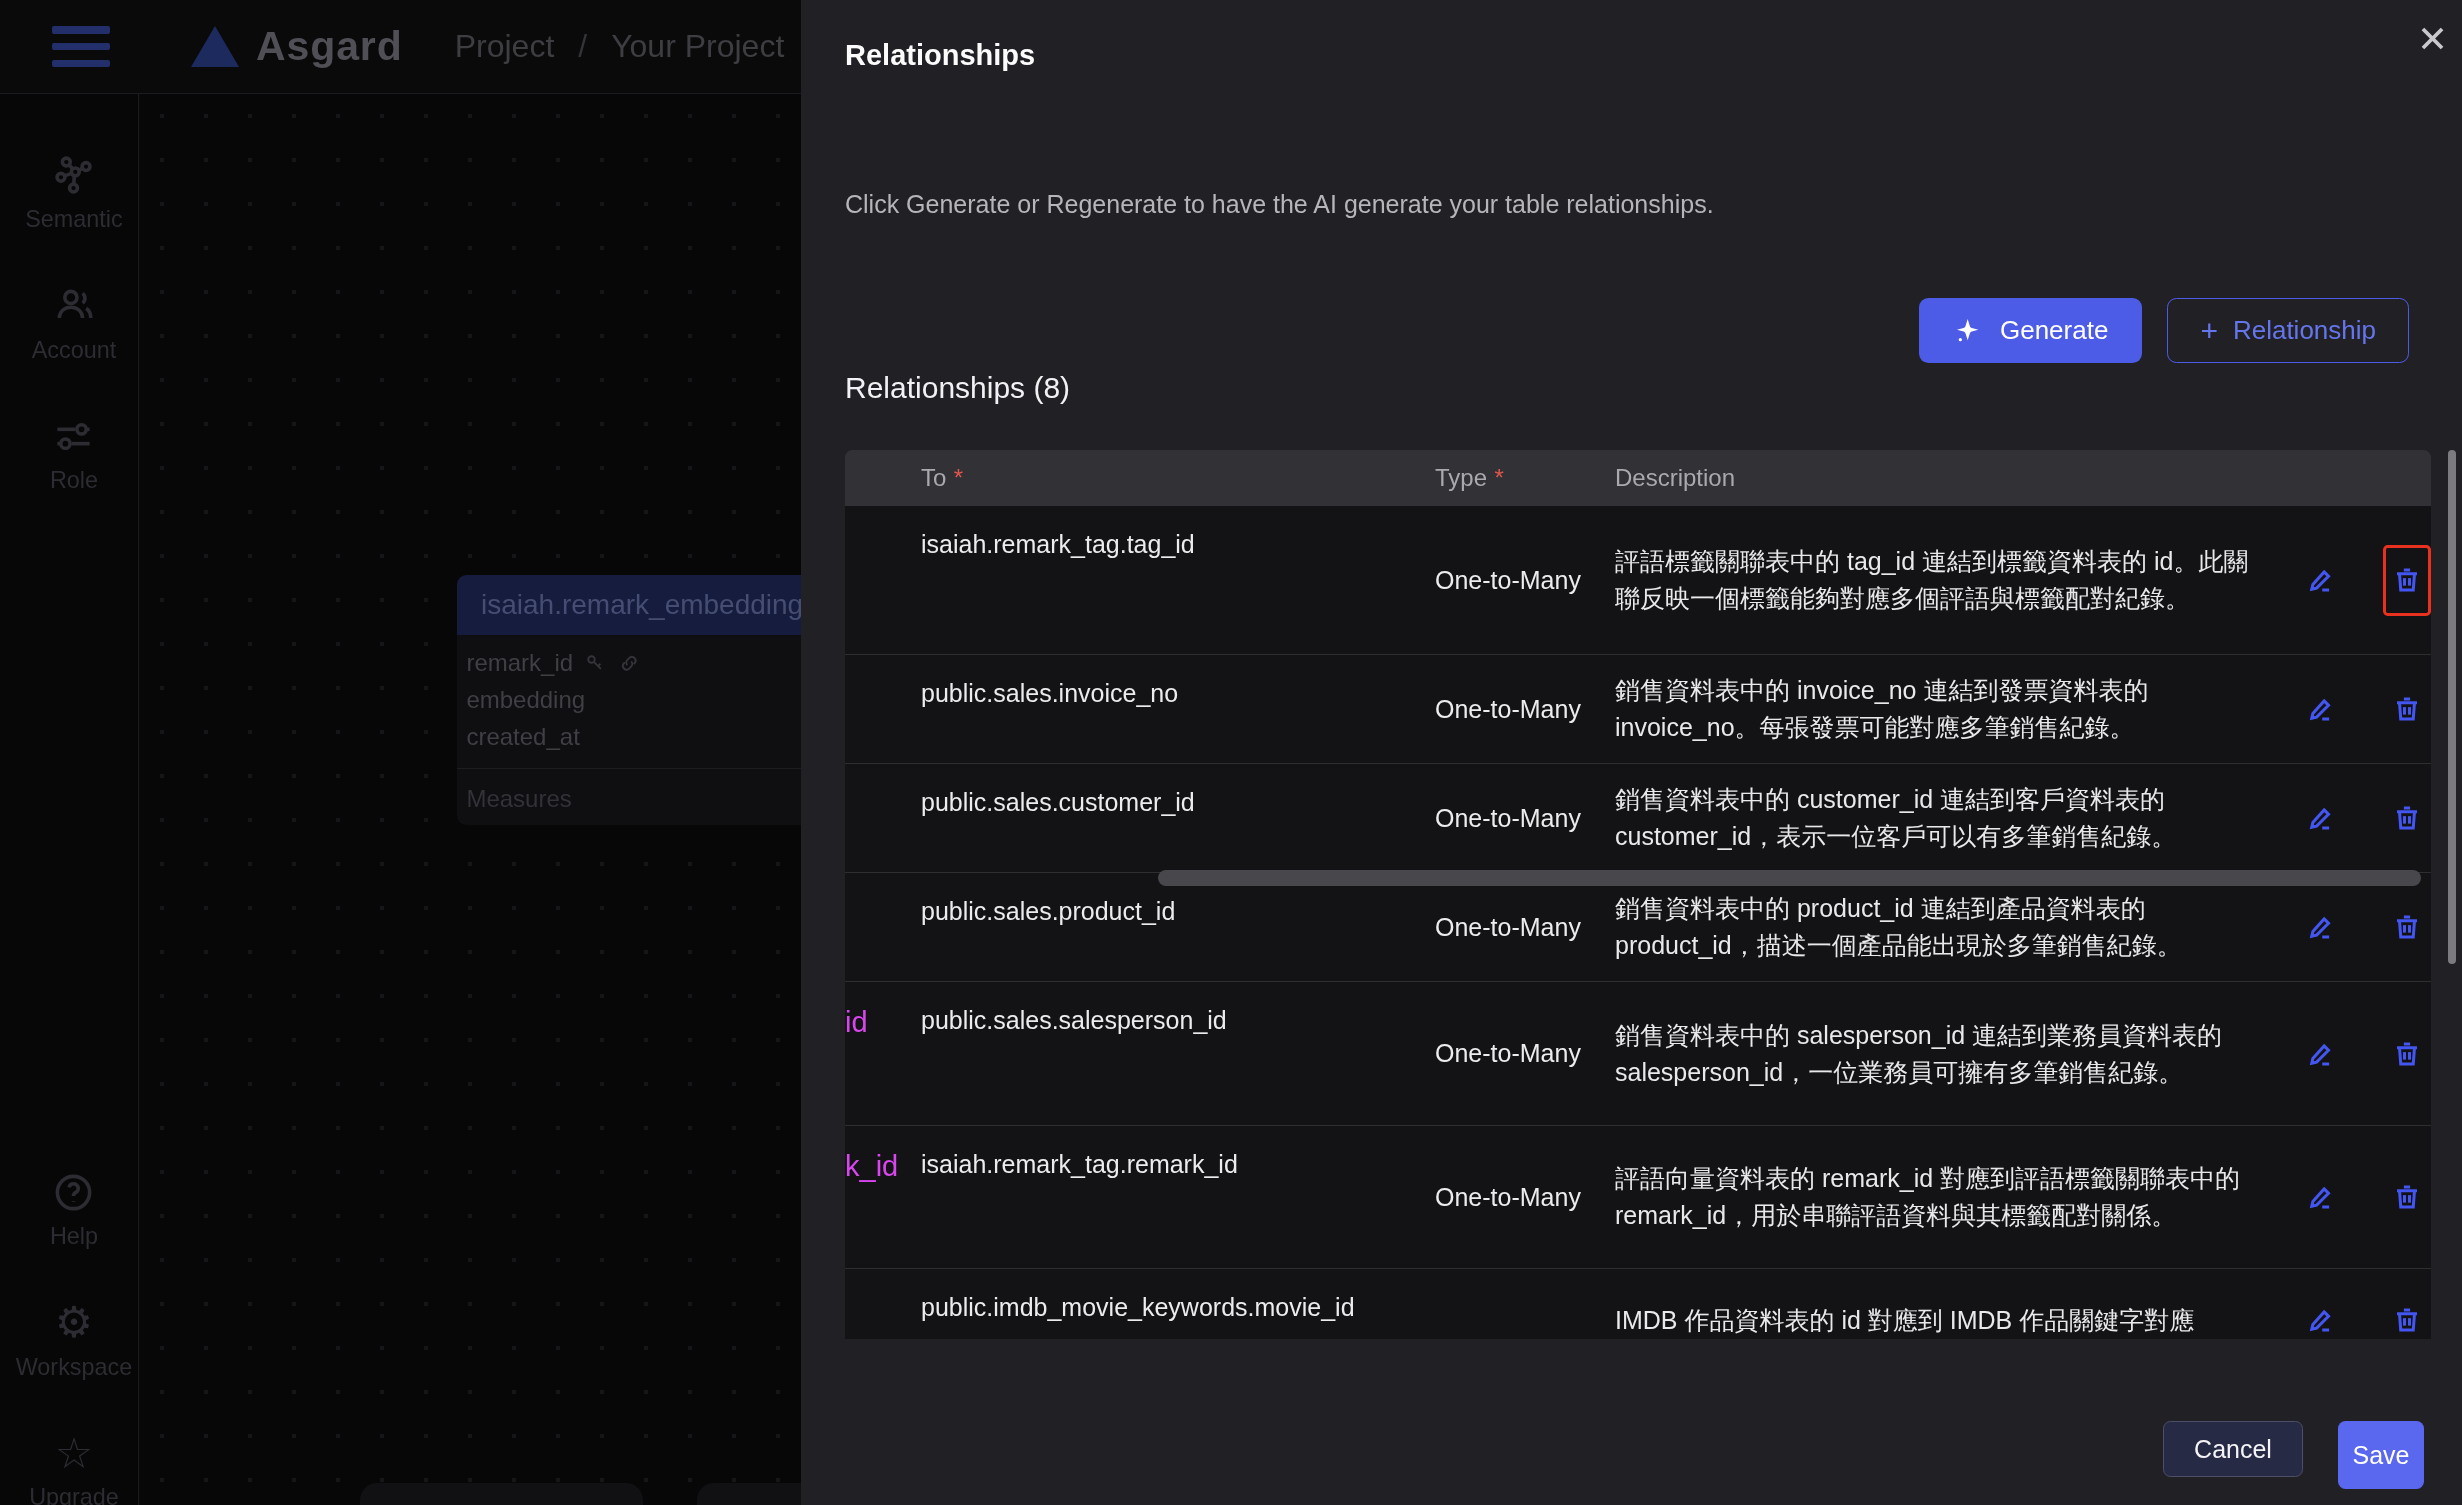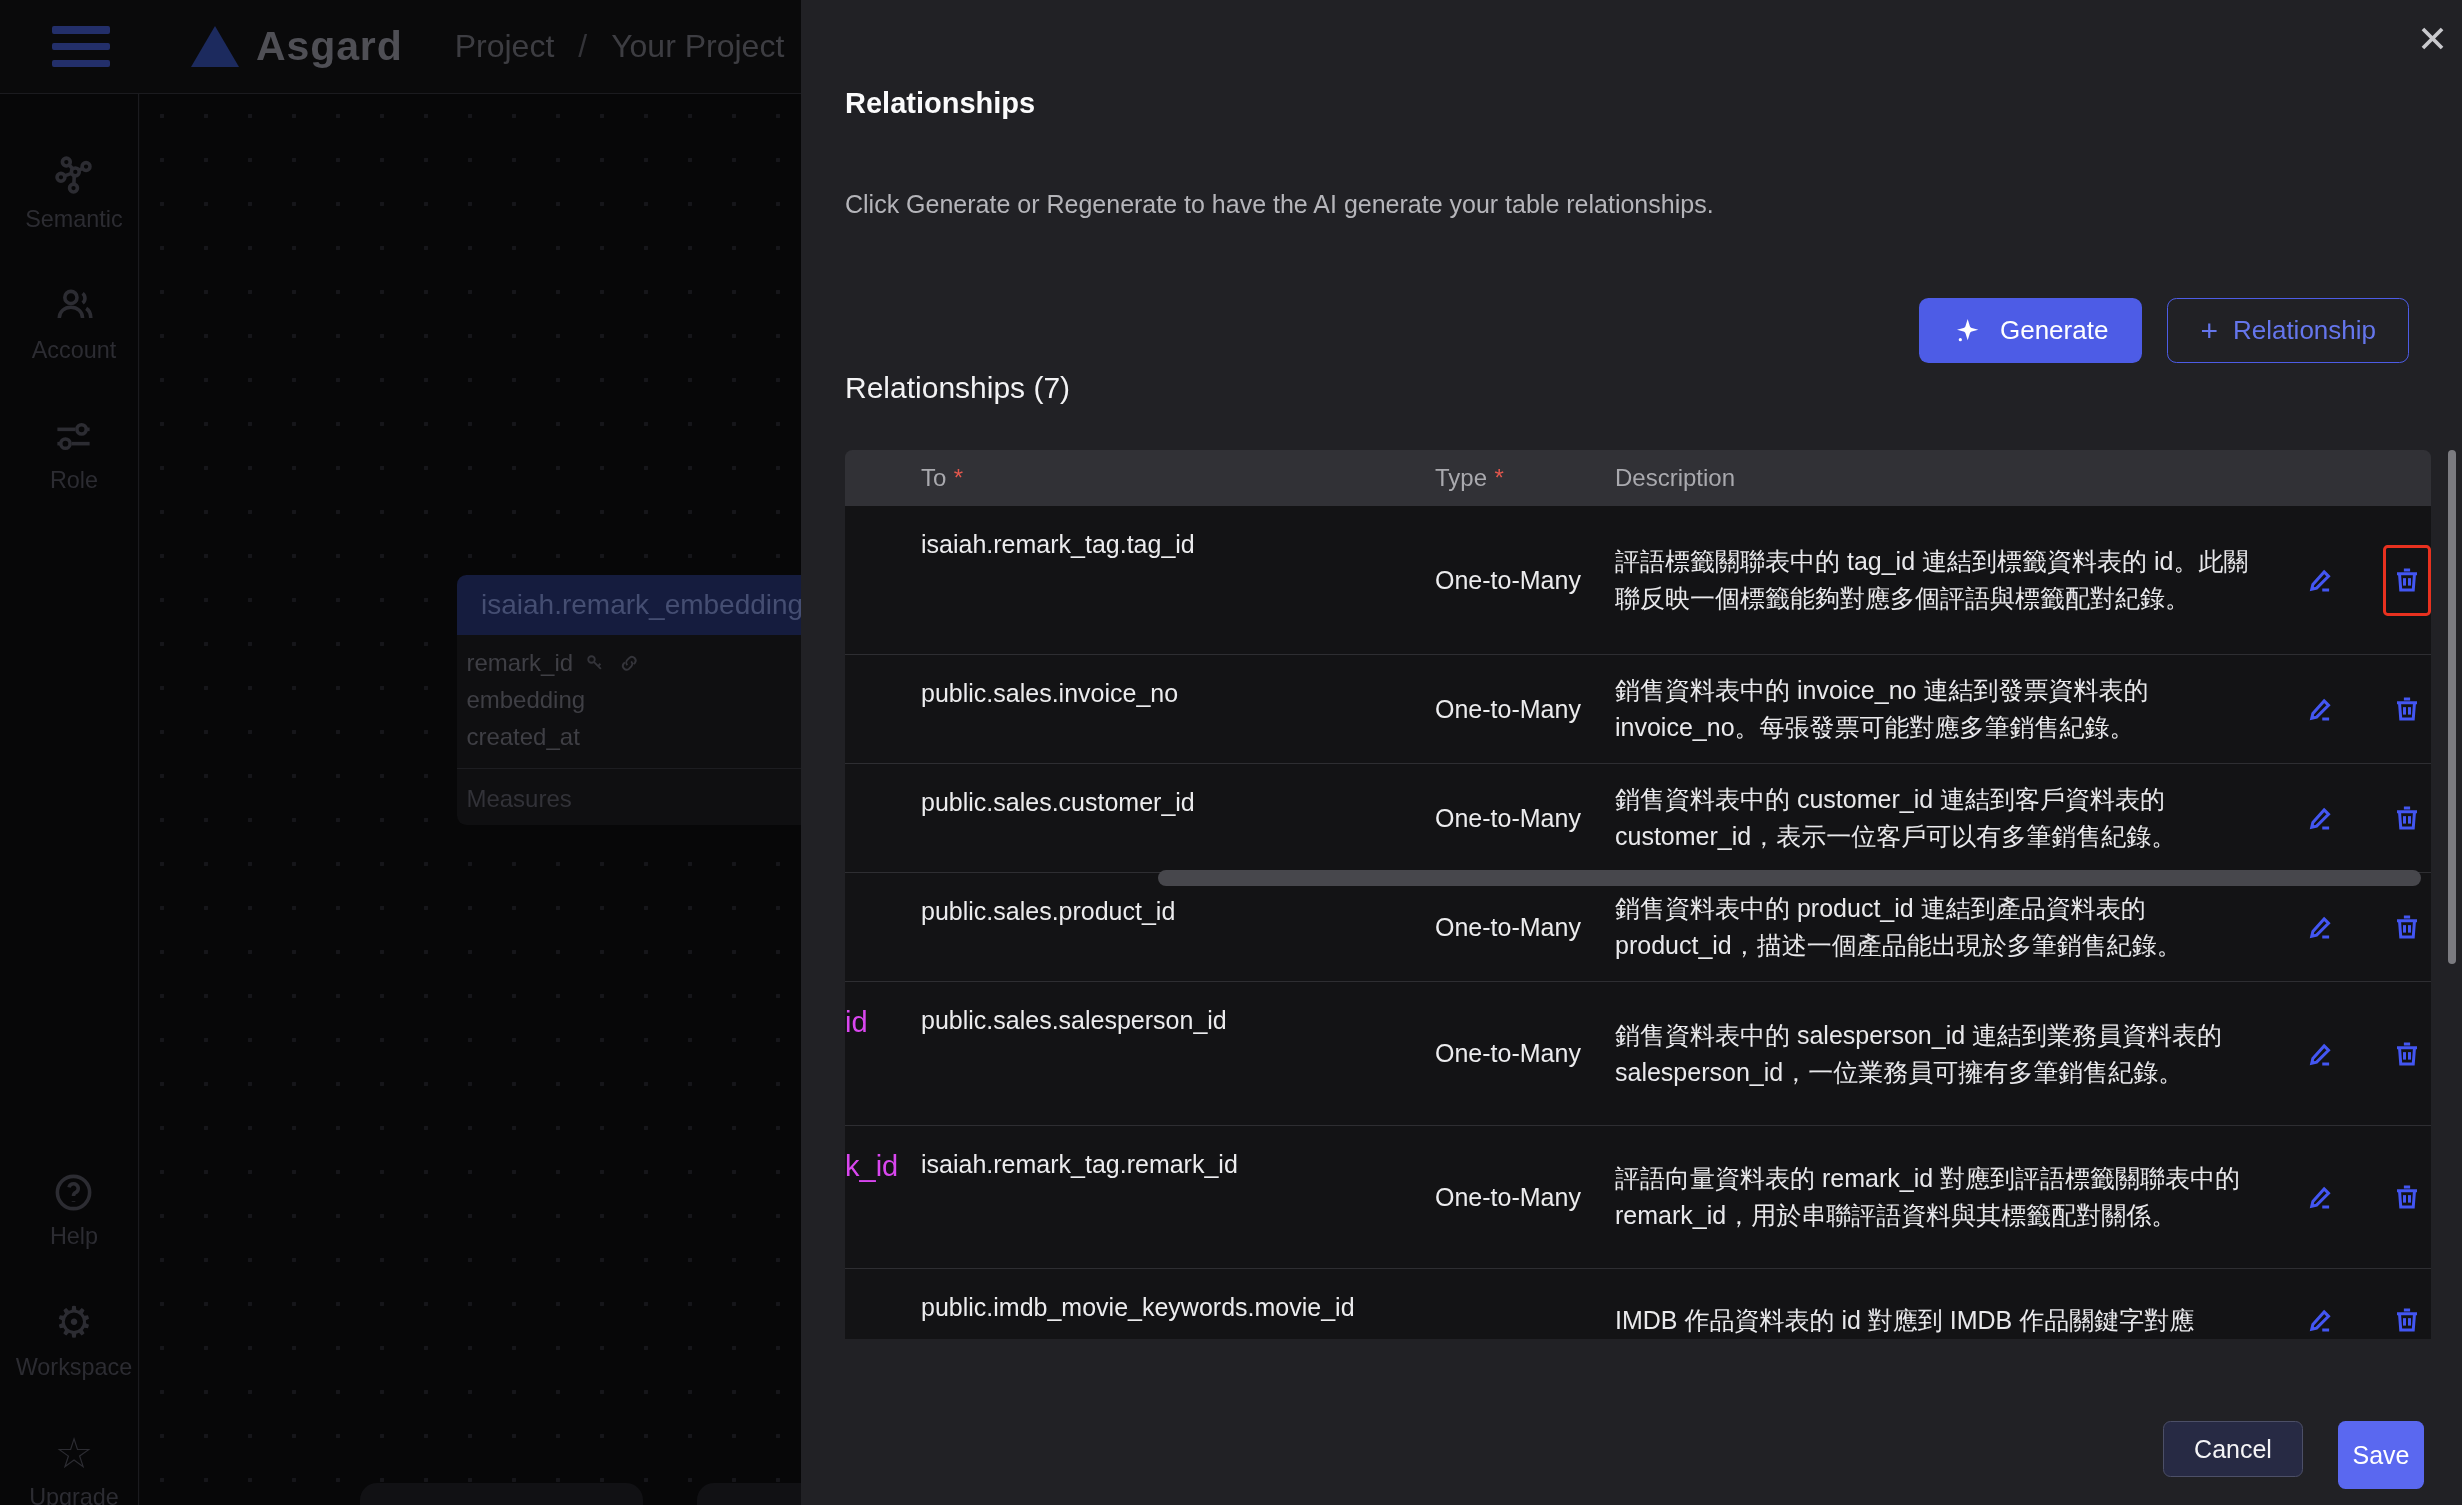--- a/index.html
+++ b/index.html
@@ -38,21 +38,21 @@
   .tc-div { height:0.9px; background:#1d1d21; margin:13px 0 0 0; }
   .tc-meas { height:52px; background:#0f0f11; display:flex; align-items:center; padding-left:9.4px; color:#323238; font-size:24px; }
 
   .pill { position:absolute; top:1389px; height:82px; background:#111114; border-radius:17px;
     display:flex; align-items:center; color:#3b3b41; }
   .pill-zoom { left:220px; width:283px; justify-content:space-between; padding:0 32px; }
   .pill-tables { left:557px; width:281px; padding-left:32px; gap:19px; font-size:29px; white-space:nowrap; overflow:hidden; }
 
   
   .modal { position:absolute; left:801px; top:0; width:1662px; height:1506px; background:#212125; z-index:5; }
-  .m-title { position:absolute; left:44px; top:39px; font-size:29px; font-weight:700; color:#fbfbfc;margin-top:48px; }
+  .m-title { position:absolute; left:44px; top:39px; font-size:29px; font-weight:700; color:#fbfbfc; }
   .m-close { position:absolute; right:15px; top:20.6px; font-size:37px; color:#c9c9cd; font-weight:300; cursor:pointer; line-height:1; }
   .m-intro { position:absolute; left:44px; top:190px; font-size:25px; color:#b5b5ba; }
   .btnrow { position:absolute; right:54px; top:298px; display:flex; gap:25px; }
   .btn-generate { height:65px; padding:0 34px; border-radius:9.4px; background:#4d5ce6; color:#ffffff;
     font-size:26px; display:flex; align-items:center; gap:15px; cursor:pointer; }
   .btn-generate svg { width:32px; height:32px; fill:#ffffff; }
   .btn-outline { height:65px; padding:0 32px; border-radius:9.4px; background:transparent; border:1.9px solid #4d5ce6;
     color:#6576ec; font-size:26px; display:flex; align-items:center; gap:15px; cursor:pointer; }
   .plus { font-size:30px; line-height:1; }
   .m-section { position:absolute; left:44px; top:371px; font-size:30px; font-weight:500; color:#f2f2f4; }
@@ -220,21 +220,21 @@
           <circle cx="5.5" cy="18.5" r="1.2"></circle>
         </svg>
         <span>Generate</span>
       </div>
       <div class="btn-outline">
         <span class="plus">+</span>
         <span>Relationship</span>
       </div>
     </div>
 
-    <div class="m-section">Relationships (7)</div>
+    <div class="m-section">Relationships (8)</div>
 
     <div class="twrap">
       <div class="thead">
         <div></div>
         <div><span>To</span><span class="req">*</span></div>
         <div><span>Type</span><span class="req">*</span></div>
         <div><span>Description</span></div>
         <div></div>
       </div>
       <div id="tbody">

